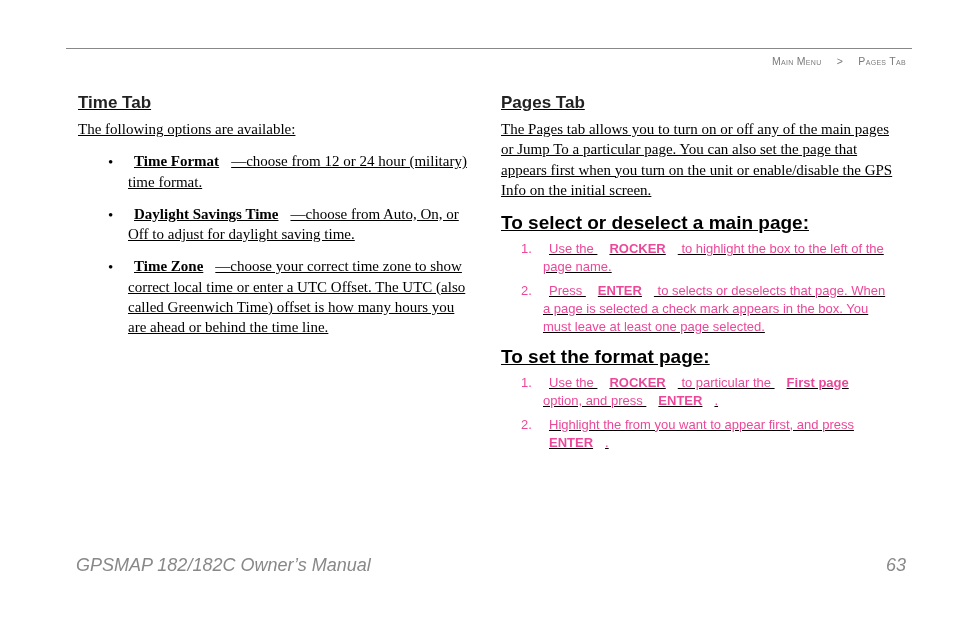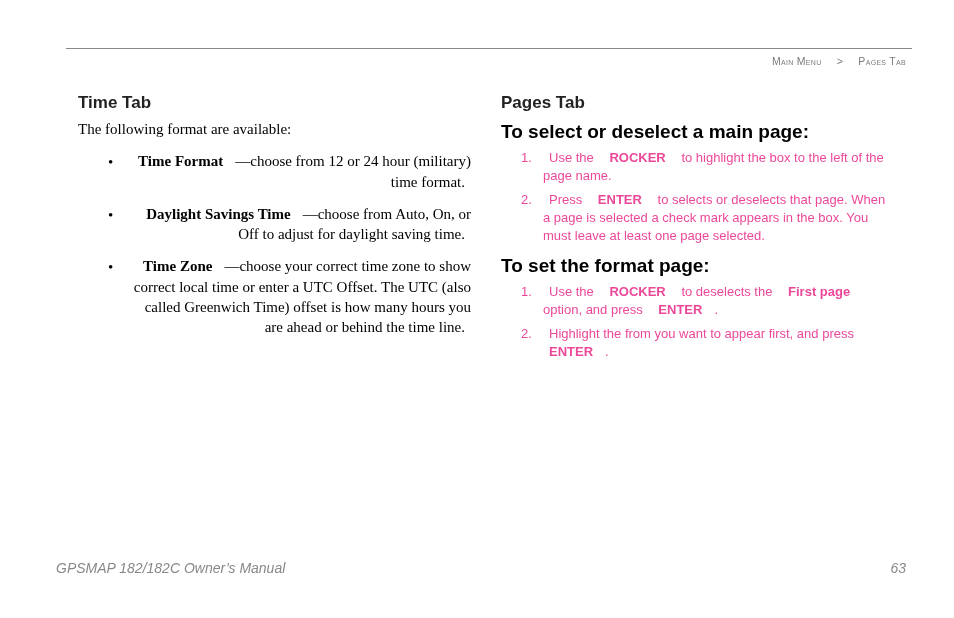--- a/index.html
+++ b/index.html
@@ -21,20 +21,21 @@
       font-family: Arial, Helvetica, sans-serif;
       font-size: 10.5px;
       color: #7a7a7a;
       text-align: right;
       letter-spacing: 0.3px;
       margin-bottom: 14px;
     }
     .breadcrumb .sc { font-variant: small-caps; }
     .columns {
       display: flex;
+      text-decoration: underline;
     }
     .col {
       flex: 1;
       min-width: 0;
     }
     h2 {
       font-family: Arial, Helvetica, sans-serif;
       font-weight: bold;
       font-size: 17px;
       color: #222;
@@ -42,21 +43,20 @@
     }
     .para {
       font-size: 15px;
       line-height: 1.35;
       margin-bottom: 12px;
       color: #000;
     }
     .bullets {
       list-style: none;
       padding-left: 28px;
-      text-align: right;
     }
     .bullets li {
       position: relative;
       font-size: 15px;
       line-height: 1.35;
       margin-bottom: 12px;
       padding-left: 16px;
     }
     .bullets li::before {
       content: "•";
@@ -92,75 +92,76 @@
     .steps li::before {
       content: counter(step) ".";
       position: absolute;
       left: -8px;
       top: 0;
     }
     .kb { font-weight: bold; }
     .footer {
       position: absolute;
       bottom: 42px;
-      left: 32px;
+      left: 52px;
       right: 48px;
       display: flex;
       justify-content: space-between;
       font-family: Arial, Helvetica, sans-serif;
       font-style: italic;
-      font-size: 14px;
+      font-size: 18px;
       color: #888;
     }
     .footer .page-num { font-style: italic; }
   </style>
 </head>
 <body>
 
 <div class="header-line"></div>
 
 <div class="breadcrumb">
   <span class="sc">Main Menu</span><span> &gt; </span><span class="sc">Pages Tab</span>
 </div>
 
 <div class="columns">
 
   <div class="col">
     <h2>Time Tab</h2>
-    <p class="para">The following format are available:</p>
+    <p class="para">The following options are available:</p>
     <ul class="bullets">
       <li>
         <span class="term">Time Format</span><span>—choose from 12 or 24 hour (military) time format.</span>
       </li>
       <li>
         <span class="term">Daylight Savings Time</span><span>—choose from Auto, On, or Off to adjust for daylight saving time.</span>
       </li>
       <li>
         <span class="term">Time Zone</span><span>—choose your correct time zone to show correct local time or enter a UTC Offset. The UTC (also called Greenwich Time) offset is how many hours you are ahead or behind the time line.</span>
       </li>
     </ul>
   </div>
 
   <div class="col">
     <h2>Pages Tab</h2>
+    <p class="para">The Pages tab allows you to turn on or off any of the main pages or Jump To a particular page. You can also set the page that appears first when you turn on the unit or enable/disable the GPS Info on the initial screen.</p>
 
     <div class="sub-h">To select or deselect a main page:</div>
     <ol class="steps">
       <li>
         <span>Use the </span><span class="kb">ROCKER</span><span> to highlight the box to the left of the page name.</span>
       </li>
       <li>
         <span>Press </span><span class="kb">ENTER</span><span> to selects or deselects that page. When a page is selected a check mark appears in the box. You must leave at least one page selected.</span>
       </li>
     </ol>
 
     <div class="sub-h">To set the format page:</div>
     <ol class="steps">
       <li>
-        <span>Use the </span><span class="kb">ROCKER</span><span> to deselects the </span><span class="kb">First page</span><span> option, and press </span><span class="kb">ENTER</span><span>.</span>
+        <span>Use the </span><span class="kb">ROCKER</span><span> to particular the </span><span class="kb">First page</span><span> option, and press </span><span class="kb">ENTER</span><span>.</span>
       </li>
       <li>
         <span>Highlight the from you want to appear first, and press </span><span class="kb">ENTER</span><span>.</span>
       </li>
     </ol>
   </div>
 
 </div>
 
 <div class="footer">

